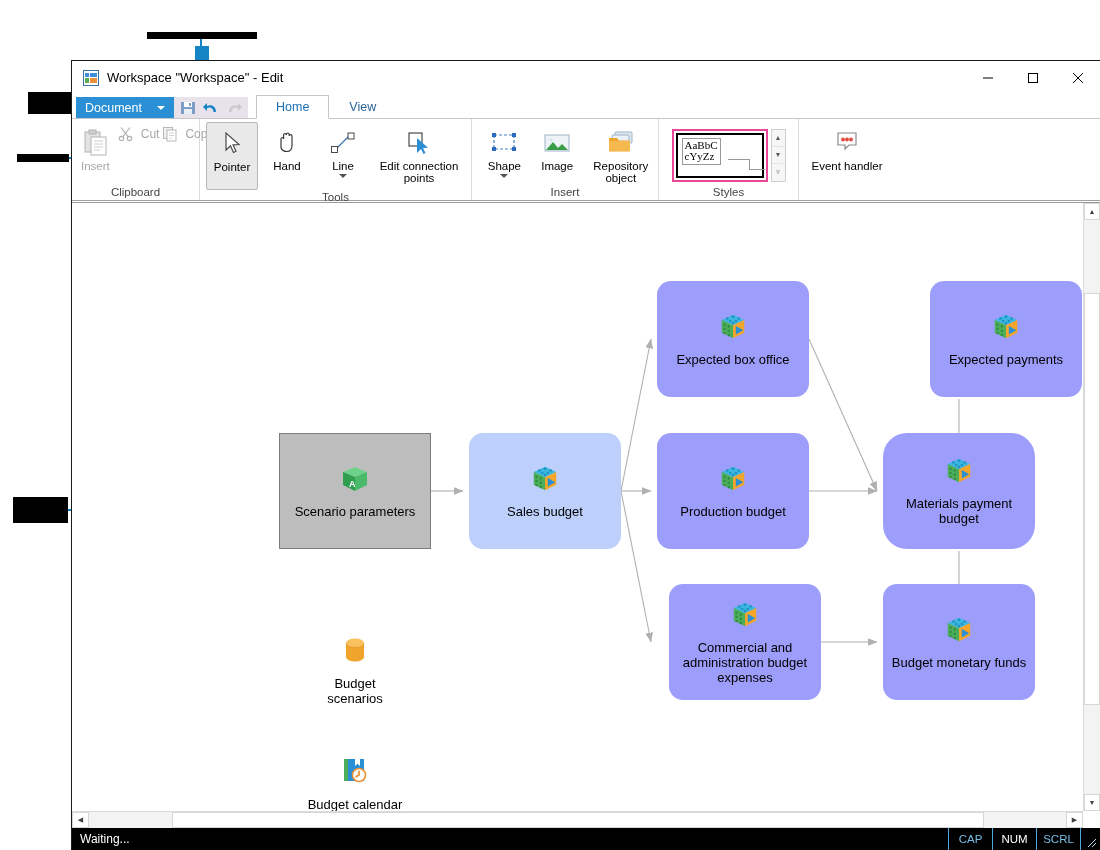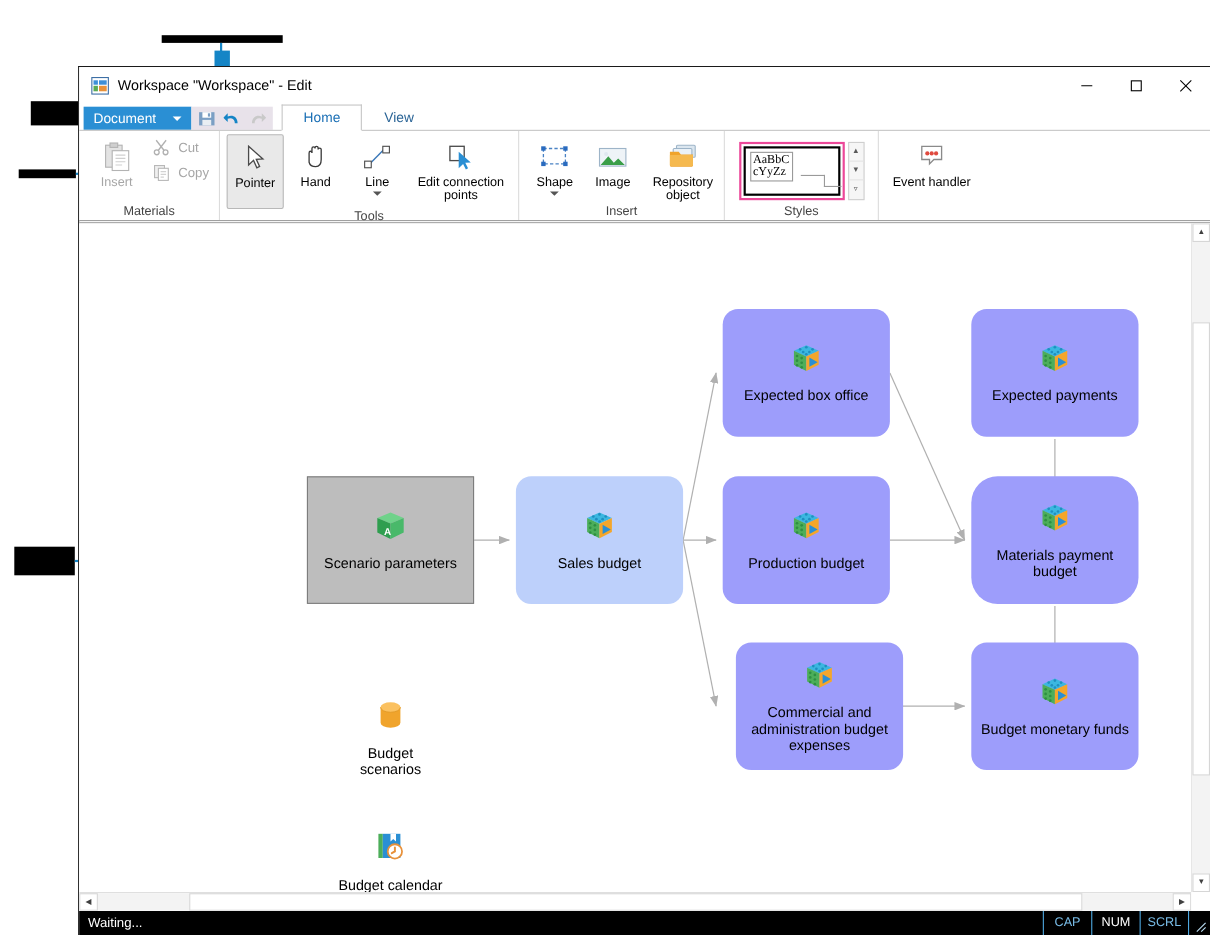--- a/index.html
+++ b/index.html
@@ -119,21 +119,21 @@
   .btn .ic { height: 34px; display:flex; align-items:center; justify-content:center; }
   .btn .lbl { padding: 0 1px; }
   .btn.sel { background: #e9e9e9; border: 1px solid #b8b8b8; border-radius: 2px; }
   .smallbtn {
     display: flex; align-items: center; gap: 6px;
     font-size: 12px; color: #a6a6a6; height: 23px; padding-left: 2px;
   }
   .smallbtn .ic { width: 18px; height: 18px; display:flex; align-items:center; justify-content:center;}
   .bigdrop { width: 0;height:0;border-left:4px solid transparent;border-right:4px solid transparent;border-top:4px solid #555; margin-top:2px;}
 
-  .clip-col { display: flex; flex-direction: column; justify-content: center; }
+  .clip-col { display: flex; flex-direction: row; justify-content: center; }
 
   
   .gallery {
     display: flex; align-items: center; margin-top: 3px;
   }
   .gal-box {
     width: 96px; height: 53px; border: 2px solid #ec4899; background: #ffffff;
     display: flex; align-items: center; justify-content: center; padding: 2px;
   }
   .gal-inner {
@@ -342,21 +342,21 @@
                   <rect x="5" y="4" width="9" height="11" fill="#fff" stroke="#b8b8b8"></rect>
                   <line x1="7" y1="7" x2="12" y2="7" stroke="#d2d2d2"></line>
                   <line x1="7" y1="9.5" x2="12" y2="9.5" stroke="#d2d2d2"></line>
                   <line x1="7" y1="12" x2="10" y2="12" stroke="#d2d2d2"></line>
                 </svg>
               </span>
               <span>Copy</span>
             </div>
           </div>
         </div>
-        <div class="rgroup-label">Materials</div>
+        <div class="rgroup-label">Clipboard</div>
       </div>
 
       <div class="rgroup" style="width:272px;">
         <div class="rgroup-body" style="padding-left:4px; gap:2px;">
           <div class="btn sel" style="width:52px; height:68px;">
             <span class="ic">
               <svg width="22" height="26" viewBox="0 0 22 26">
                 <path d="M5 2 L5 19 L9.5 14.8 L12.5 21.5 L15 20.3 L12 13.8 L18 13.5 Z" fill="#fff" stroke="#4a4a4a" stroke-width="1.2"></path>
               </svg>
             </span>
@@ -624,21 +624,21 @@
                   <circle cx="11.5" cy="20" r="1.3"></circle>
                 <circle cx="7" cy="22.5" r="1.3"></circle>
                   <circle cx="11.5" cy="24.5" r="1.3"></circle>
               </g>
               <path d="M19 15 L27 19.5 L19 24 Z" fill="#2a8fd4"></path>
             </svg>
           </span>
           <span class="cap">Commercial and administration budget expenses</span>
         </div>
 
-        <div class="node" style="left:811px; top:78px; width:152px; height:116px; background:#9d9dfb; border-radius:14px;">
+        <div class="node" style="left:858px; top:78px; width:152px; height:116px; background:#9d9dfb; border-radius:14px;">
           <span class="ic">
             <svg width="30" height="30" viewBox="0 0 32 32">
               <path d="M16 3 L28 8.5 L16 14 L4 8.5 Z" fill="#3bb7e0"></path>
               <path d="M4 8.5 L16 14 L16 28 L4 22 Z" fill="#4cae5a"></path>
               <path d="M28 8.5 L16 14 L16 28 L28 22 Z" fill="#f4a62a"></path>
               <g fill="#1f8fbf">
                 <circle cx="10" cy="7" r="1.3"></circle>
                   <circle cx="16" cy="5" r="1.3"></circle>
                   <circle cx="22" cy="7" r="1.3"></circle>
                 <circle cx="13" cy="9.6" r="1.3"></circle>

